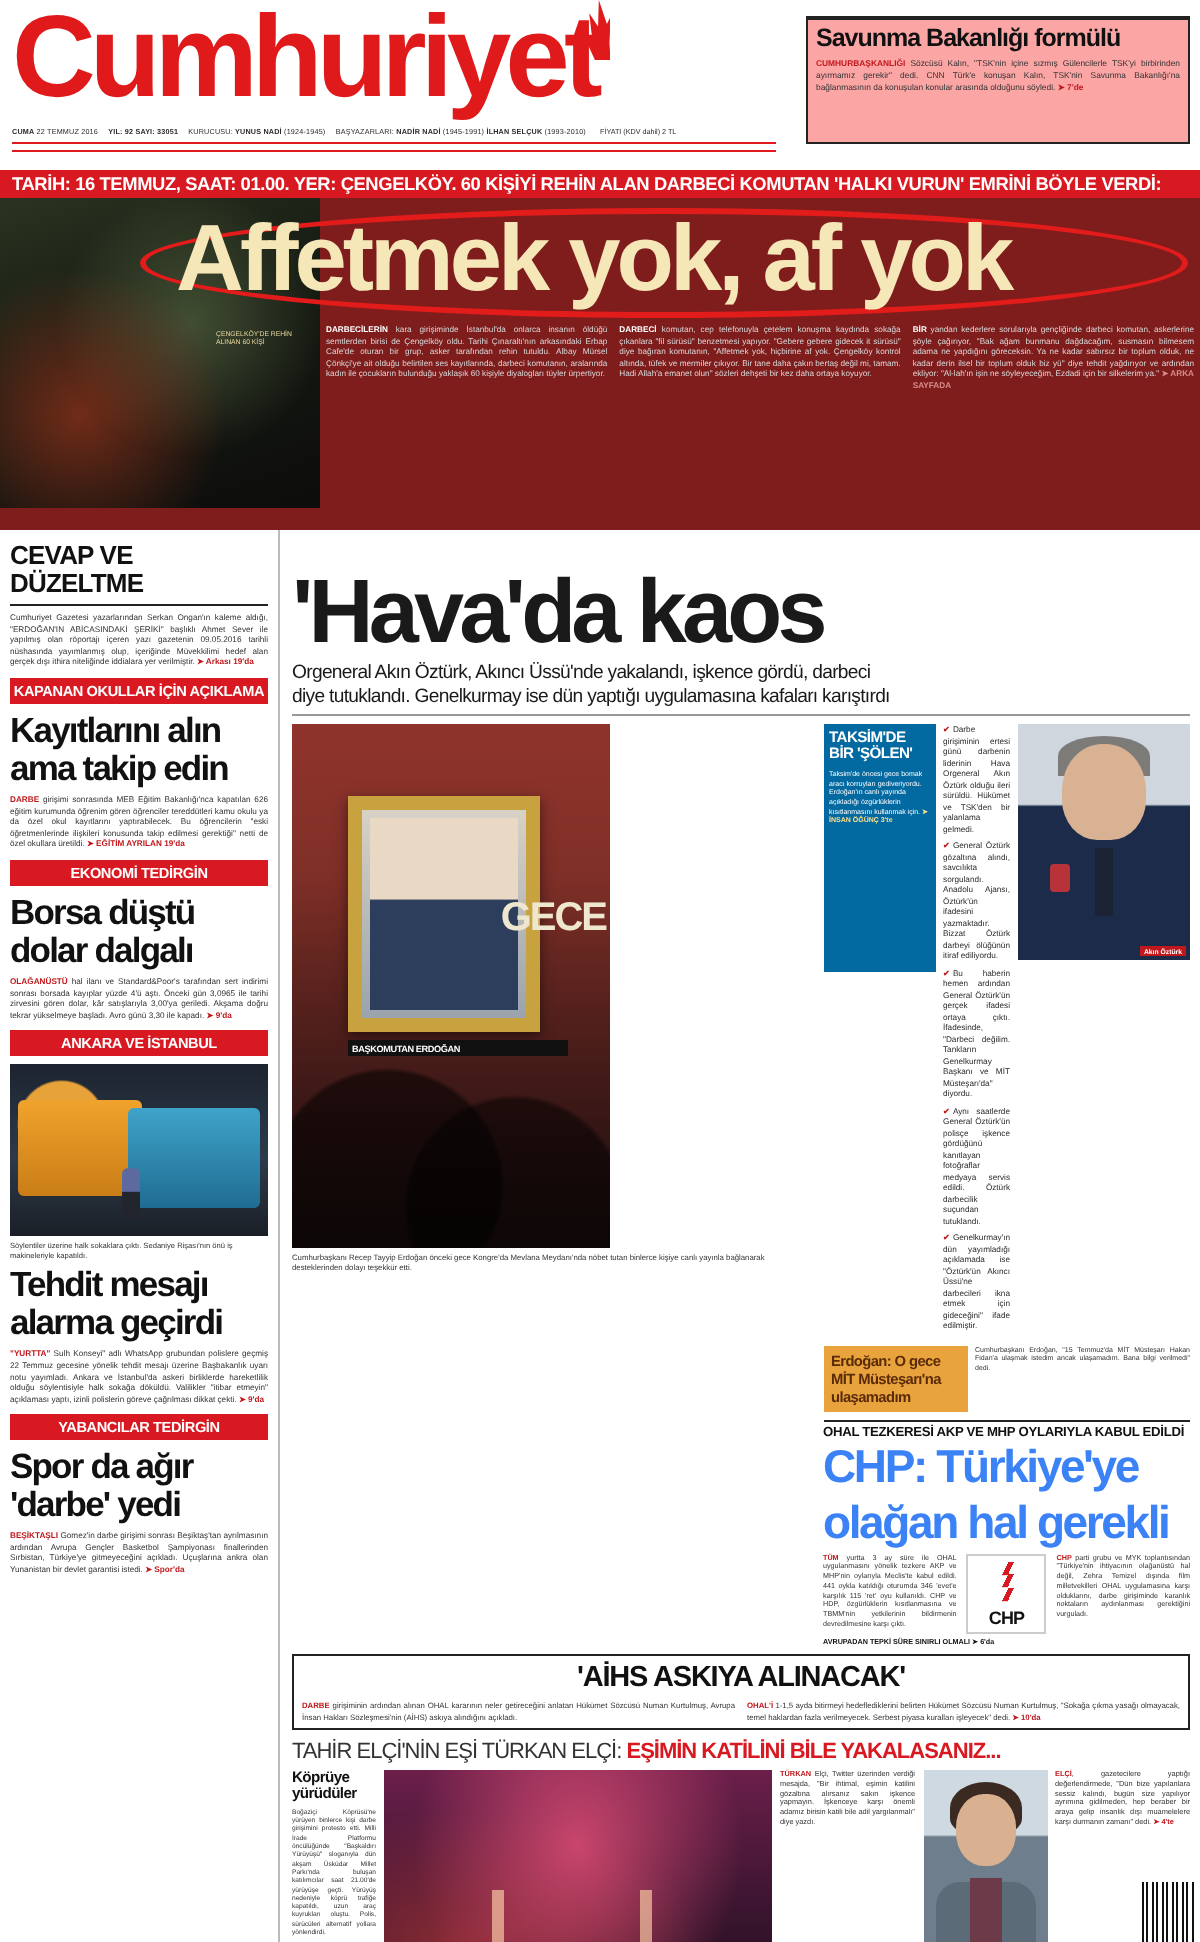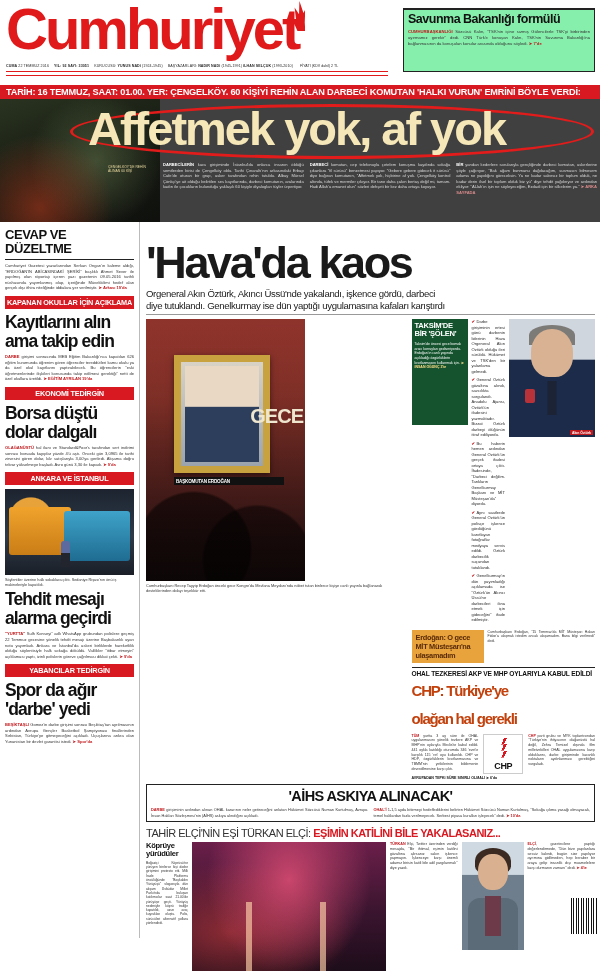--- a/index.html
+++ b/index.html
@@ -35,40 +35,40 @@
     position: absolute; left: 300px; top: 64px;
     font-size: 3.6px; color: #2a2a2a; white-space: nowrap;
   }
   .mast-rule { position: absolute; left: 6px; top: 71px; width: 382px; border-top: 1.6px solid #e01a1a; }
   .mast-rule2 { position: absolute; left: 6px; top: 74.5px; width: 382px; border-top: .7px solid #e01a1a; }
 
   .topbox {
     position: absolute; right: 5px; top: 8px; width: 192px; height: 64px;
     border-top: 2px solid #222; border-bottom: 1.5px solid #222;
     border-left: 1px solid #222; border-right: 1px solid #222;
-    padding: 3px 4px 2px 4px; background: #86efac;
+    padding: 3px 4px 2px 4px; background: #fca5a5;
   }
   .topbox h3 {
     font-size: 12.5px; font-weight: bold; letter-spacing: -.5px;
     line-height: 13px; color: #111; margin-bottom: 3px;
   }
   .topbox p { font-size: 4.2px; line-height: 6px; color: #333; text-align: justify; }
   .topbox .kicker { color: #c0181c; font-weight: bold; }
   .topbox .ref { color: #c0181c; font-weight: bold; }
 
   
   .redband {
     background: #d91921; color: #fff; height: 15px;
     display: flex; align-items: center; padding-left: 6px;
     font-size: 9.2px; font-weight: bold; letter-spacing: -.2px; white-space: nowrap;
     border-top: 1px solid #fff;
   }
 
   
-  .hero { position: relative; height: 123px; background: #404040; overflow: hidden; }
+  .hero { position: relative; height: 166px; background: #7f1d1d; overflow: hidden; }
   .hero-photo {
     position: absolute; left: 0; top: 0; width: 160px; height: 155px;
     background:
       radial-gradient(circle at 25% 70%, rgba(190,60,30,.55), transparent 45%),
       radial-gradient(circle at 60% 40%, rgba(120,140,90,.45), transparent 50%),
       linear-gradient(160deg, #2a3320 0%, #151a12 45%, #0d0d0c 100%);
   }
   .hero-title-wrap {
     position: absolute; left: 70px; top: 4px; width: 528px; height: 58px;
   }
@@ -178,22 +178,22 @@
     background: #111; color: #fff; font-size: 4.6px; font-weight: bold;
     padding: 1.5px 2px; letter-spacing: -.2px;
   }
   .photo-main .gece {
     position: absolute; right: 2px; top: 86px;
     font-size: 20px; font-weight: bold; color: #efe6cf; letter-spacing: -1px;
   }
   .photo-cap { font-size: 3.9px; line-height: 5.2px; color: #333; margin-top: 2px; }
 
   .redbox {
-    width: 56px; background: #14532d; color: #fff; padding: 3px 3px;
-    font-size: 3.5px; line-height: 4.7px; height: 106px;
+    width: 56px; background: #0369a1; color: #fff; padding: 3px 3px;
+    font-size: 3.5px; line-height: 4.7px; height: 124px;
   }
   .redbox h4 { font-size: 7.6px; font-weight: bold; line-height: 8.4px; margin-bottom: 3px; letter-spacing: -.3px; }
   .redbox .ref { font-weight: bold; color: #ffe08a; }
 
   .bullets { flex: 1; font-size: 4.1px; line-height: 5.5px; color: #2a2a2a; text-align: justify; }
   .bullets p { margin-bottom: 3px; }
   .bullets .tick { color: #c0181c; font-weight: bold; margin-right: 1.5px; }
   .gen-photo {
     width: 86px; height: 118px; position: relative; overflow: hidden;
     background: linear-gradient(180deg,#cfd6de 0 34%, #1b2b49 35%);
@@ -225,22 +225,22 @@
     font-size: 7.4px; font-weight: bold; line-height: 9px; letter-spacing: -.3px;
     width: 72px;
   }
   .mini-col { font-size: 3.5px; line-height: 4.7px; color: #333; flex: 1; text-align: justify; }
 
   .kicker-bar {
     font-size: 6.6px; font-weight: bold; letter-spacing: -.15px; color: #111;
     border-top: 1.5px solid #222; padding-top: 2px; margin-top: 4px; white-space: nowrap;
   }
   .chp-head {
-    font-size: 15px; font-weight: bold; letter-spacing: -1.2px;
-    line-height: 25px; color: #c2410c; margin: 1px 0 3px; white-space: nowrap;
+    font-size: 23px; font-weight: bold; letter-spacing: -1.2px;
+    line-height: 25px; color: #3b82f6; margin: 1px 0 3px; white-space: nowrap;
   }
   .chp-row { display: flex; gap: 5px; align-items: flex-start; }
   .chp-logo {
     width: 40px; height: 40px; background: #fff; border: 1px solid #ccc;
     position: relative; flex: 0 0 auto;
   }
   .chp-logo .arrows {
     position: absolute; left: 4px; top: 3px; width: 32px; height: 20px;
     background:
       linear-gradient(115deg, transparent 0 46%, #d91921 46% 54%, transparent 54%) 0 0/100% 33%,

